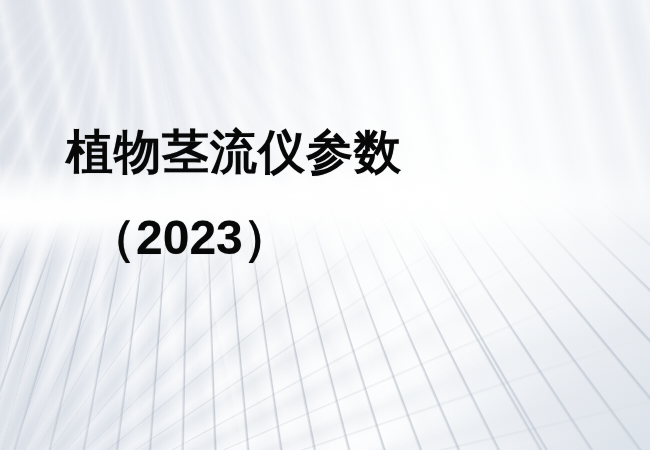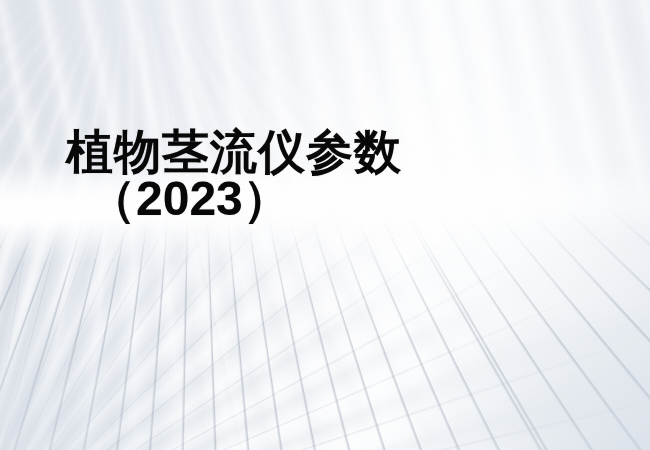--- a/index.html
+++ b/index.html
@@ -147,20 +147,21 @@
     line-height: 1.0;
     white-space: nowrap;
     text-shadow: 0 0 1px rgba(0,0,0,0.35);
   }
   #title-line-1 {
     font-size: 47px;
     letter-spacing: 1px;
   }
   #title-line-2 {
     font-size: 48px;
+    margin-top: 39px;
     margin-left: 22px;
     letter-spacing: 0px;
   }
 </style>
 </head>
 <body>
 
 <div id="slide">
 
   <div class="bg-layer" id="bg-base"></div>

